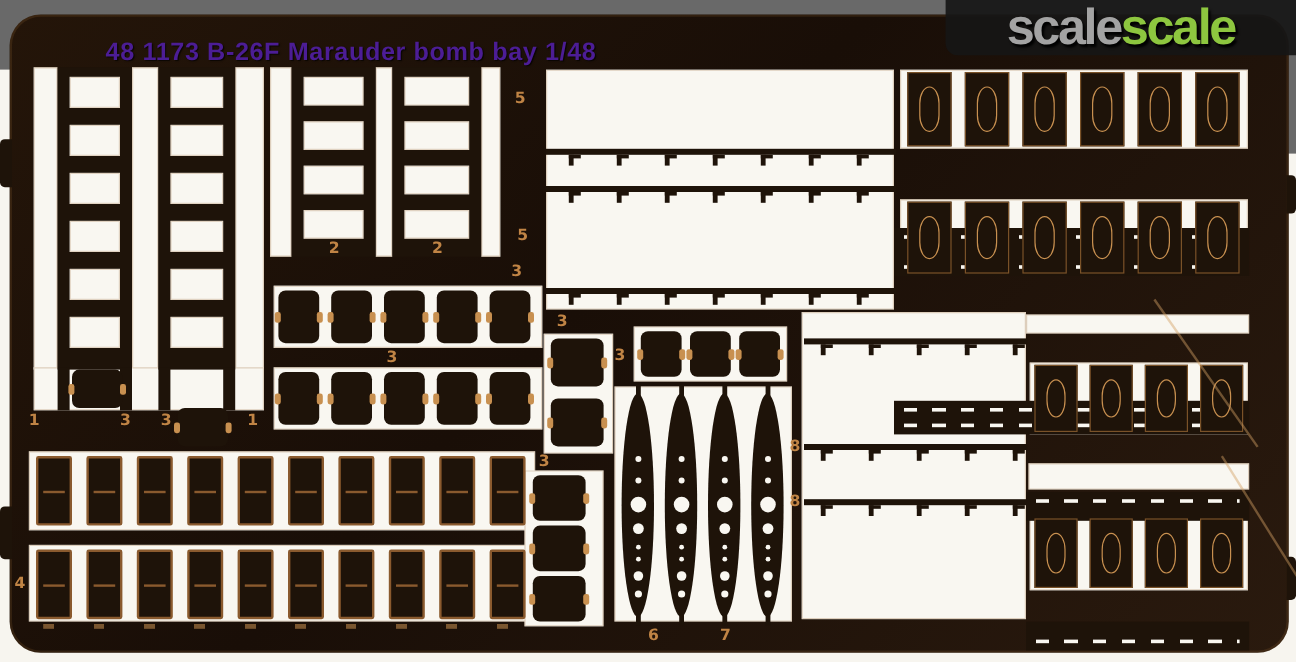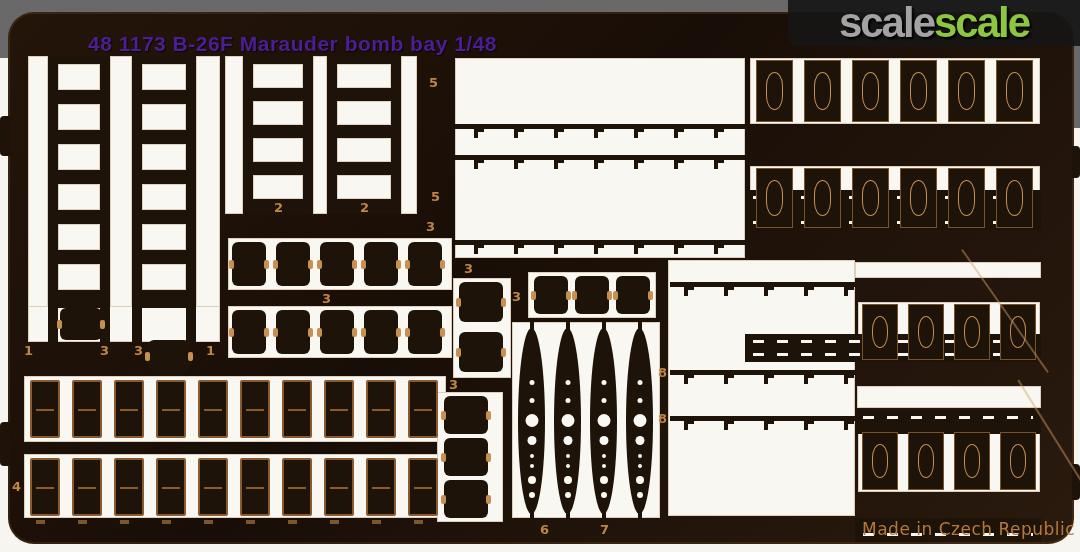--- a/index.html
+++ b/index.html
@@ -371,20 +371,19 @@
   <span class="plabel" style="left:512px;top:290px;">3</span>
   <span class="plabel" style="left:449px;top:378px;">3</span>
   <span class="plabel" style="left:322px;top:292px;">3</span>
   <span class="plabel" style="left:12px;top:480px;">4</span>
   <span class="plabel" style="left:540px;top:523px;">6</span>
   <span class="plabel" style="left:600px;top:523px;">7</span>
   <span class="plabel" style="left:658px;top:366px;">8</span>
   <span class="plabel" style="left:658px;top:412px;">8</span>
 
   <span class="title" style="left:88px;top:32px;">48 1173 B-26F Marauder bomb bay 1/48</span>
-  <span class="madein" style="left:862px;top:519px;">Made in Czech Republic</span>
 
   <div class="scalemates" style="left:788px;top:0;width:292px;height:46px;">
     <span class="g1">scale</span>
       <span class="g2">scale</span>
   </div>
 
 </div>
 
 </body></html>

